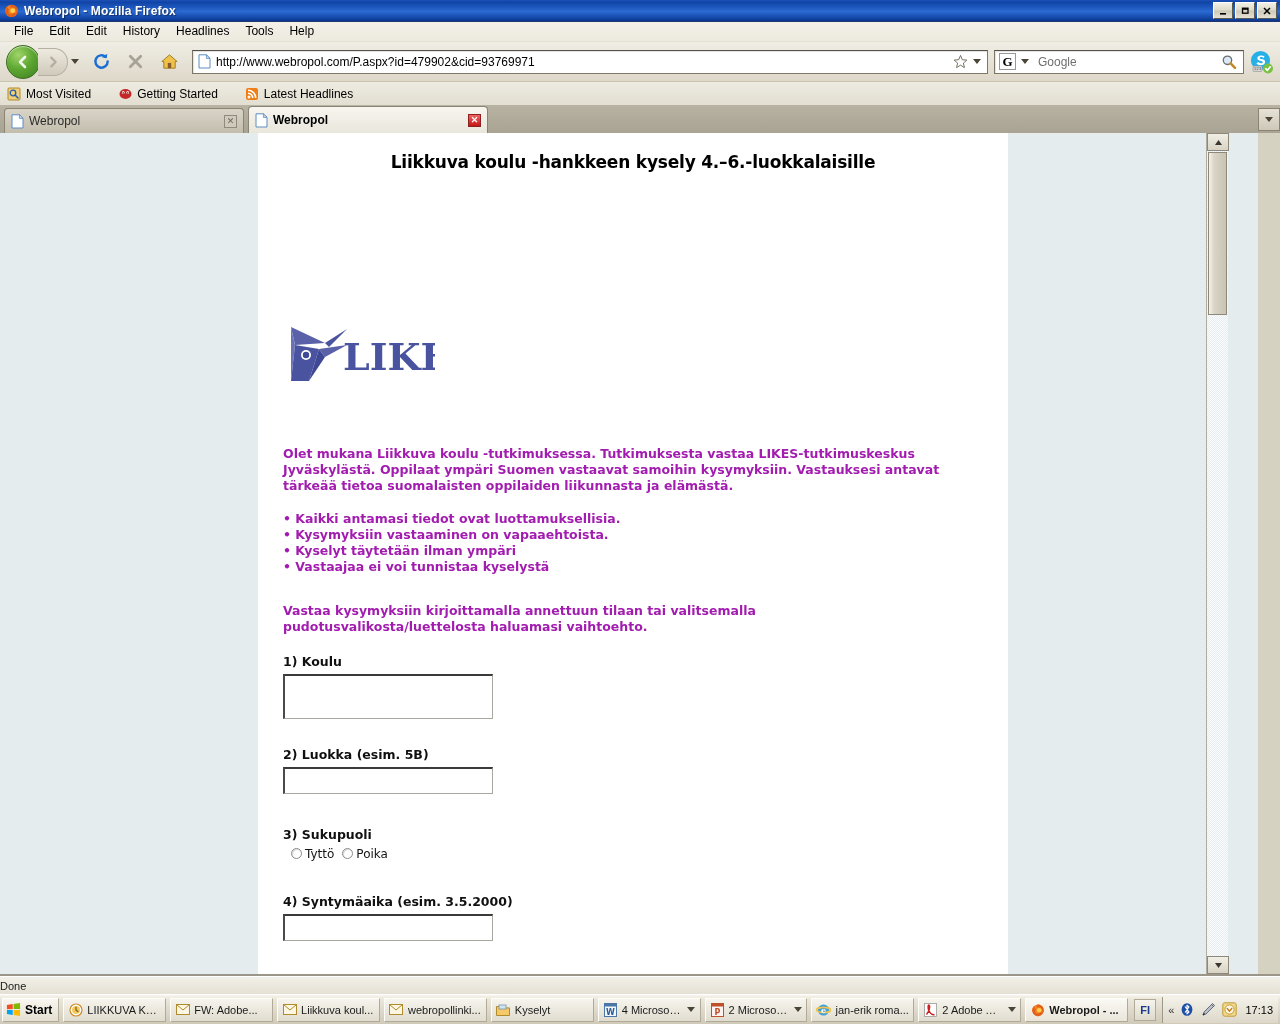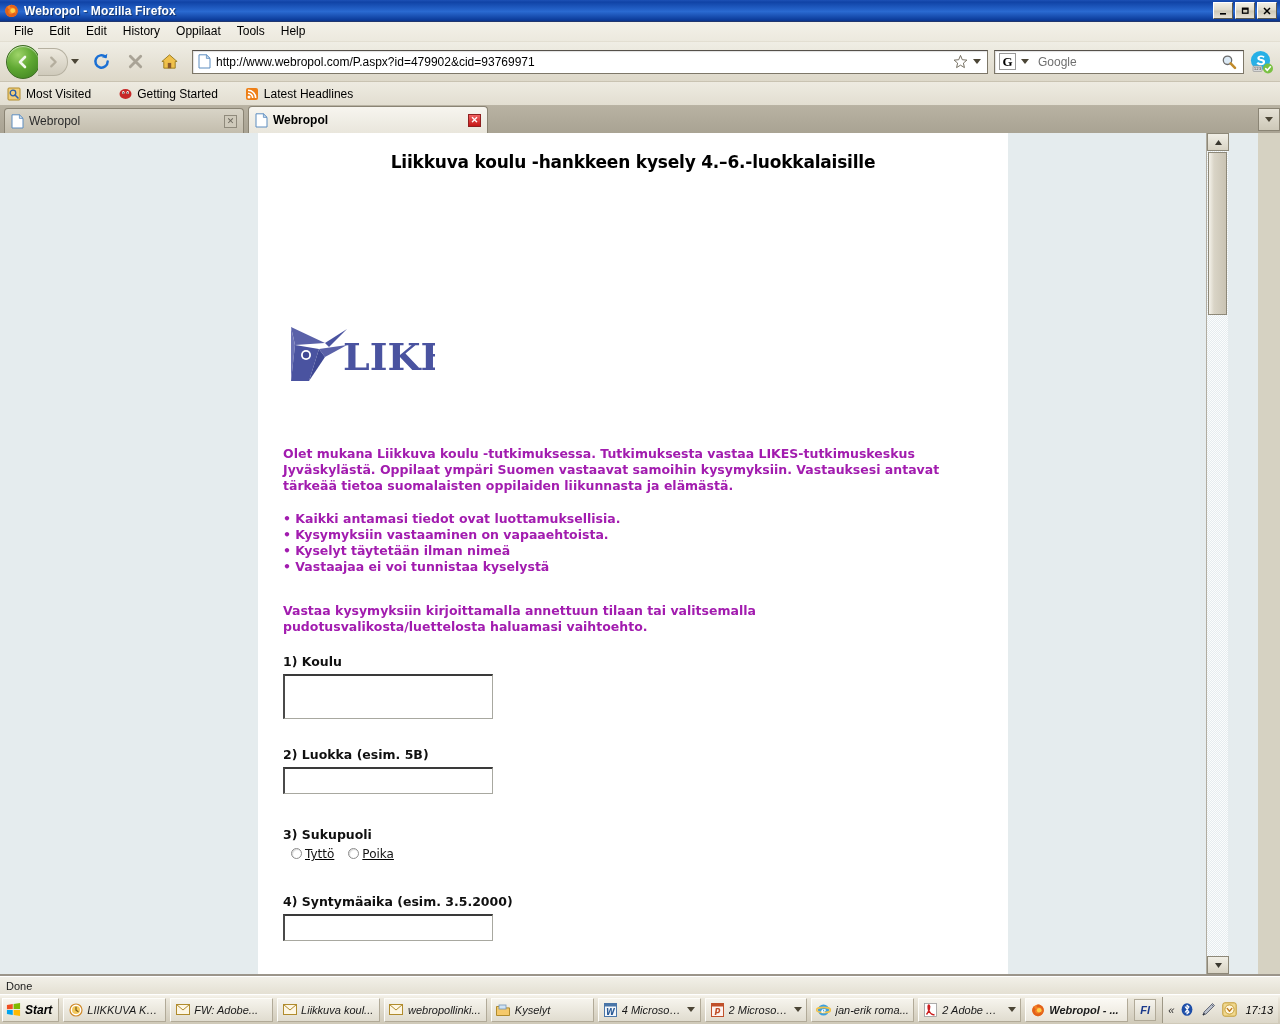--- a/index.html
+++ b/index.html
@@ -173,21 +173,21 @@
     font-family: "DejaVu Sans", sans-serif; margin-bottom: 5px; white-space: nowrap;
   }
   .q-input {
     width: 210px; border: 1px solid #a8a8a0;
     border-top: 2px solid #3a3a3a; border-left: 2px solid #4a4a4a;
     background: #fff; display:block;
   }
   .q-input.tall { height: 45px; }
   .q-input.short { height: 27px; }
 
-  .radio-row { display: flex; align-items: flex-start; padding-left: 8px; gap: 14px; text-decoration: underline; }
+  .radio-row { display: flex; align-items: flex-start; padding-left: 8px; gap: 8px; }
   .radio-wrap { display:flex; align-items:flex-start; gap: 3px; }
   .radio-dot {
     width: 11px; height: 11px; border-radius: 50%;
     border: 1px solid #8c8c8c; background: #fff; margin-top: 1px;
     box-shadow: inset 1px 1px 1px rgba(0,0,0,.15);
   }
   .radio-label { font-size: 12px; color: #151515; font-family: "DejaVu Sans", sans-serif; }
 
   
   .vscroll {
@@ -207,30 +207,30 @@
   }
   .viewport-bottom-edge {
     position:absolute; left:0; top: 974px; width: 1280px; height: 2px; background:#9b958a;
   }
 
   
   .statusbar {
     position: absolute; left: 0; top: 976px; width: 1280px; height: 18px;
     background: linear-gradient(to bottom,#f2f0e8,#e4e0d3);
     border-top: 1px solid #fff;
-    display: flex; align-items: center; padding-left: 6px;
+    display: flex; align-items: center; 
     font-size: 11px; color: #1a1a1a;
   }
 
   
   .taskbar {
     position: absolute; left: 0; top: 994px; width: 1280px; height: 30px;
     background: linear-gradient(to bottom,#f7f5ee 0%, #ebe7db 14%, #ddd8ca 55%, #cfc9b8 100%);
     border-top: 1px solid #fff;
-    display: flex; align-items: center; font-style: italic;
+    display: flex; align-items: center;
   }
   .start-btn {
     height: 24px; margin-left: 2px; padding: 0 6px 0 3px;
     display:flex;align-items:center; gap:4px;
     background: linear-gradient(to bottom,#f8f6ef,#e3dfd1);
     border:1px solid #b1aa98; border-top-color:#fff; border-left-color:#fff;
     font-size: 12px; font-weight: bold; color:#000;
   }
   .tb-item {
     height: 24px; margin-left: 4px; padding: 0 4px;
@@ -292,21 +292,21 @@
         </svg>
       </div>
     </div>
   </div>
 
   <div class="menubar">
     <div class="menu-item">File</div>
     <div class="menu-item">Edit</div>
     <div class="menu-item">Edit</div>
     <div class="menu-item">History</div>
-    <div class="menu-item">Oppilaat</div>
+    <div class="menu-item">Headlines</div>
     <div class="menu-item">Tools</div>
     <div class="menu-item">Help</div>
   </div>
 
   <div class="navbar">
     <div class="nav-back">
       <svg width="16" height="16" viewBox="0 0 16 16">
         <path d="M10 3 L5 8 L10 13" stroke="#f2f8ec" stroke-width="2.6" fill="none" stroke-linecap="round" stroke-linejoin="round"></path>
       </svg>
     </div>
@@ -459,21 +459,21 @@
         <circle cx="21" cy="32" r="3.2" fill="#3f4894"></circle>
         <text x="58" y="47" font-family="DejaVu Serif, serif" font-size="38" font-weight="bold" fill="#4a53a0" letter-spacing="0">LIKES</text>
       </svg>
     </div>
 
     <div class="body-text" id="intro-para">Olet mukana Liikkuva koulu -tutkimuksessa. Tutkimuksesta vastaa LIKES-tutkimuskeskus Jyväskylästä. Oppilaat ympäri Suomen vastaavat samoihin kysymyksiin. Vastauksesi antavat tärkeää tietoa suomalaisten oppilaiden liikunnasta ja elämästä.</div>
 
     <div class="body-text" id="bullets">
       <div>• Kaikki antamasi tiedot ovat luottamuksellisia.</div>
       <div>• Kysymyksiin vastaaminen on vapaaehtoista.</div>
-      <div>• Kyselyt täytetään ilman nimeä</div>
+      <div>• Kyselyt täytetään ilman ympäri</div>
       <div>• Vastaajaa ei voi tunnistaa kyselystä</div>
     </div>
 
     <div class="body-text" id="instructions">Vastaa kysymyksiin kirjoittamalla annettuun tilaan tai valitsemalla pudotusvalikosta/luettelosta haluamasi vaihtoehto.</div>
 
     <div class="question" style="top:521px;">
       <div class="q-label">1) Koulu</div>
       <div class="q-input tall"></div>
     </div>
 

